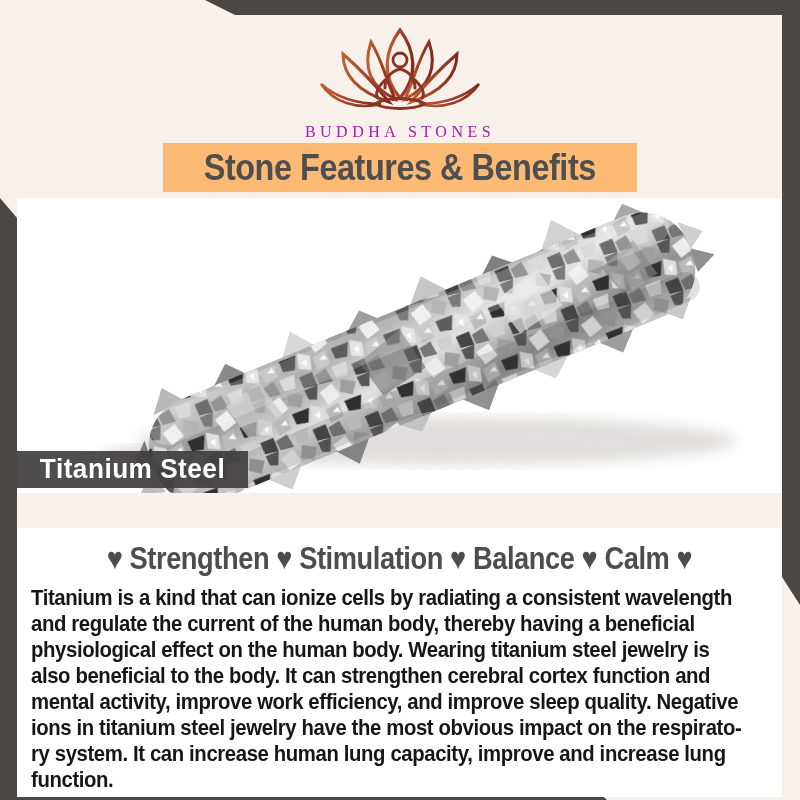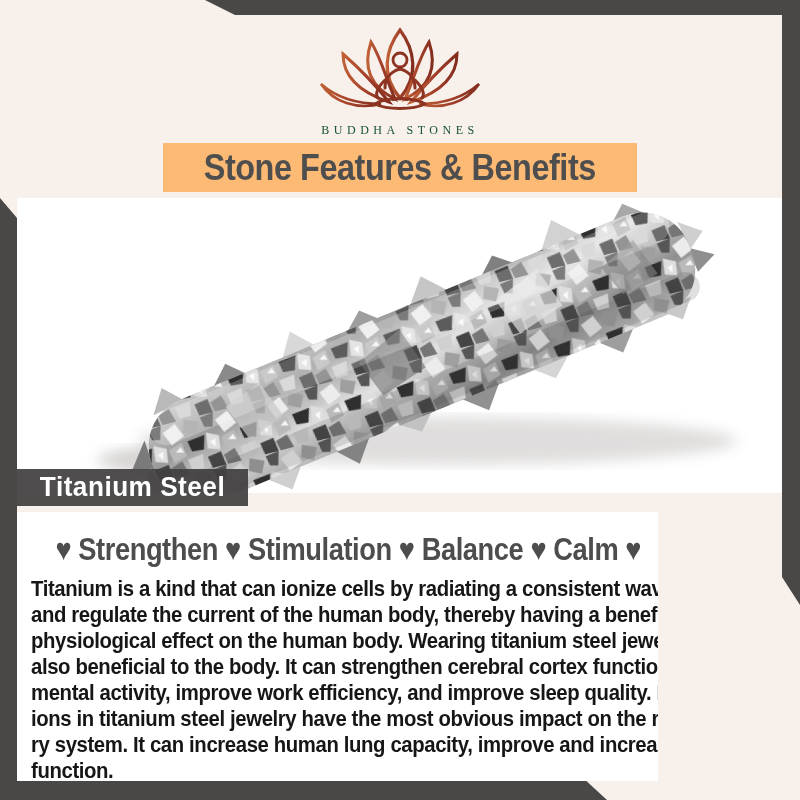--- a/index.html
+++ b/index.html
@@ -14,47 +14,47 @@
   .frame-right{left:782px;top:0;width:18px;height:605px;
     clip-path:polygon(0 0,18px 0,18px 605px,0 577px);}
   .frame-left{left:0;top:198px;width:17px;height:579px;
     clip-path:polygon(0 0,17px 20px,17px 579px,0 579px);}
   .frame-bottom{left:0;top:777px;width:620px;height:23px;
     clip-path:polygon(0 0,582px 0,607px 23px,0 23px);}
   
   .brand{position:absolute;left:0;top:24px;width:100%;text-align:center;}
   .brand svg{display:block;margin:0 auto;}
   .brand-name{
-    font-family:"Liberation Serif",serif;font-size:12px;letter-spacing:4.5px;
-    color:#14532d;margin-top:3px;font-weight:500;
+    font-family:"Liberation Serif",serif;font-size:16px;letter-spacing:4.5px;
+    color:#a21caf;margin-top:3px;font-weight:500;
   }
   
   .title-band{
     position:absolute;left:163px;top:143px;width:474px;height:49px;
     background:#fdba74;display:flex;align-items:center;justify-content:center;
   }
   .title-band h1{
     margin:0;font-size:36px;font-weight:bold;color:#4e4e4e;
     white-space:nowrap;transform:scaleX(.9);letter-spacing:-.5px;
   }
   
   .photo-panel{position:absolute;left:17px;top:198px;width:765px;height:295px;background:#ffffff;}
   .photo-panel svg{position:absolute;left:0;top:0;}
   .photo-label{
     position:absolute;left:0;top:253px;width:231px;height:37px;
-    background:rgba(66,64,64,.93);display:flex;align-items:center;justify-content:center;margin-top:18px;
+    background:rgba(66,64,64,.93);display:flex;align-items:center;justify-content:center;
   }
   .photo-label span{
     color:#fff;font-weight:bold;font-size:27px;letter-spacing:.5px;
     transform:scaleX(.97);white-space:nowrap;
   }
   
   .text-panel{
-    position:absolute;left:17px;top:512px;width:641px;height:269px;background:#ffffff;
-    box-sizing:border-box;padding-top:20px;overflow:hidden;
+    position:absolute;left:17px;top:528px;width:765px;height:269px;background:#ffffff;
+    box-sizing:border-box;padding-top:13px;overflow:hidden;
   }
   .benefits-heading{
     text-align:center;font-size:31px;font-weight:bold;color:#4d4d4d;
     white-space:nowrap;transform:scaleX(.88);letter-spacing:-.5px;
   }
   .benefits-body{
     margin:8px 0 0 14px;width:790px;font-size:21.5px;font-weight:bold;color:#161616;
     line-height:26px;white-space:pre-line;letter-spacing:-.4px;
     transform:scaleX(.945);transform-origin:0 0;
   }

